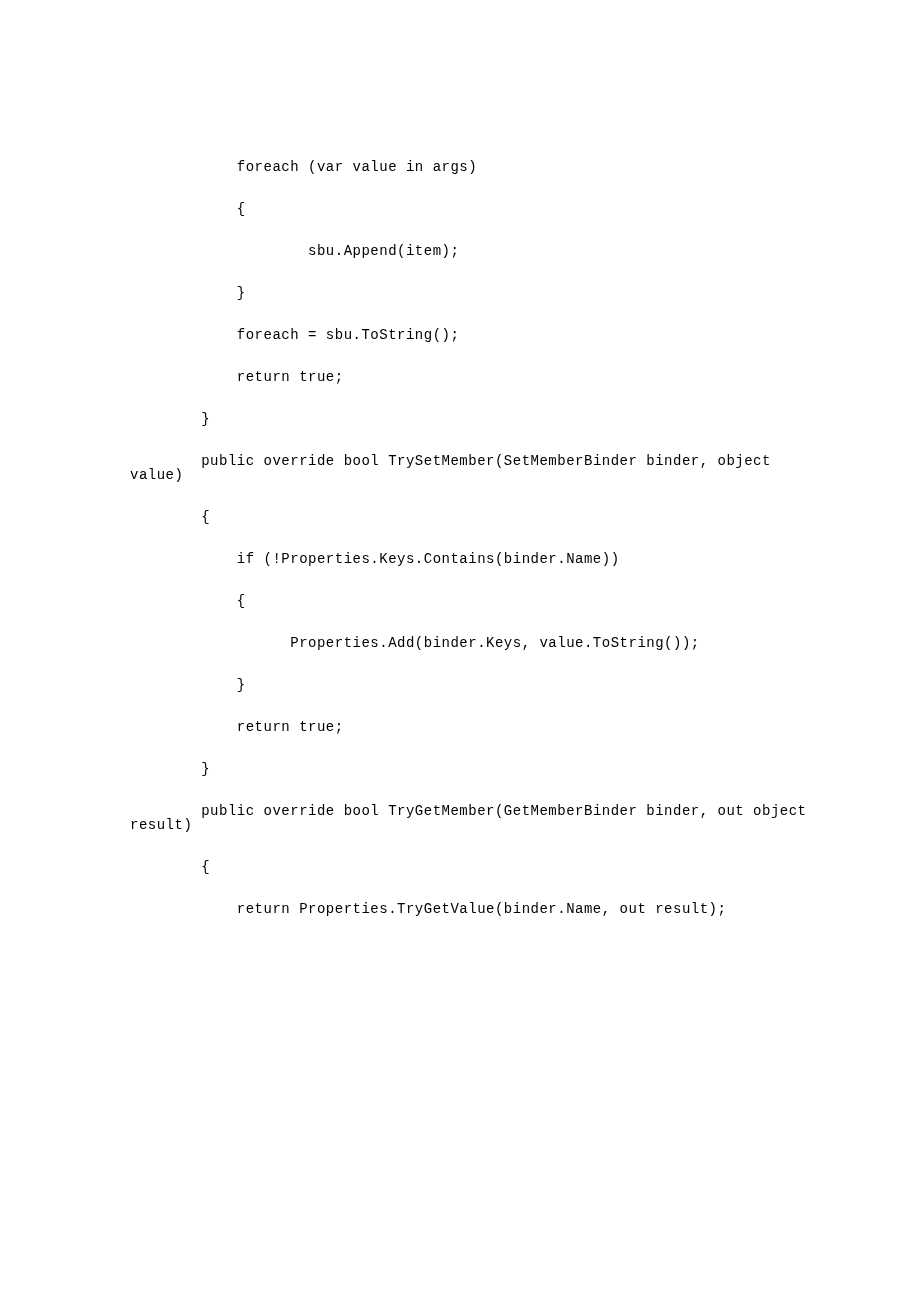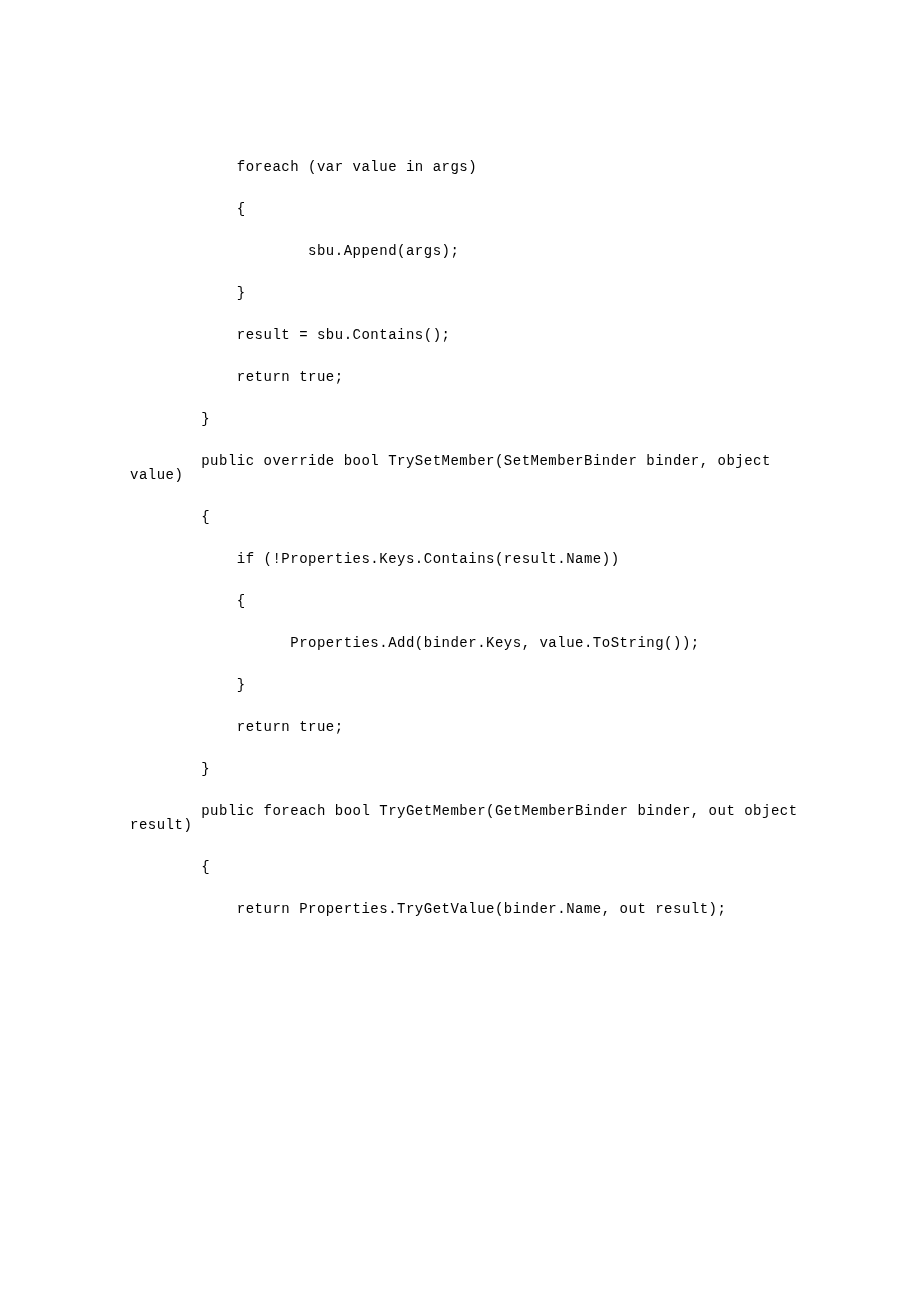--- a/index.html
+++ b/index.html
@@ -26,32 +26,32 @@
     white-space: pre-wrap;
     word-break: break-word;
     font-family: Liberation Mono, monospace;
   }
 </style>
 </head>
 <body>
 
 <div class="code-line">            foreach (var value in args)</div>
 <div class="code-line">            {</div>
-<div class="code-line">                    sbu.Append(args);</div>
+<div class="code-line">                    sbu.Append(item);</div>
 <div class="code-line">            }</div>
 <div class="code-line"></div>
-<div class="code-line">            result = sbu.Contains();</div>
+<div class="code-line">            foreach = sbu.ToString();</div>
 <div class="code-line">            return true;</div>
 <div class="code-line"></div>
 <div class="code-line">        }</div>
 <div class="code-line"></div>
 <div class="code-line wrapped">        public override bool TrySetMember(SetMemberBinder binder, object value)</div>
 <div class="code-line">        {</div>
-<div class="code-line">            if (!Properties.Keys.Contains(result.Name))</div>
+<div class="code-line">            if (!Properties.Keys.Contains(binder.Name))</div>
 <div class="code-line">            {</div>
 <div class="code-line">                  Properties.Add(binder.Keys, value.ToString());</div>
 <div class="code-line">            }</div>
 <div class="code-line">            return true;</div>
 <div class="code-line">        }</div>
 <div class="code-line"></div>
-<div class="code-line wrapped">        public foreach bool TryGetMember(GetMemberBinder binder, out object result)</div>
+<div class="code-line wrapped">        public override bool TryGetMember(GetMemberBinder binder, out object result)</div>
 <div class="code-line">        {</div>
 <div class="code-line">            return Properties.TryGetValue(binder.Name, out result);</div>
 
 </body></html>

